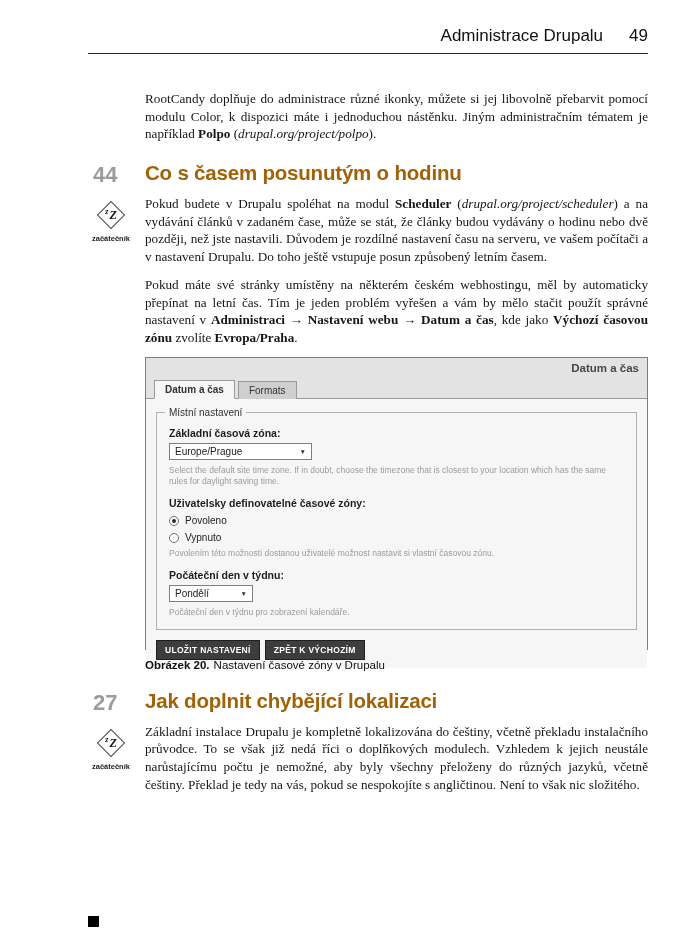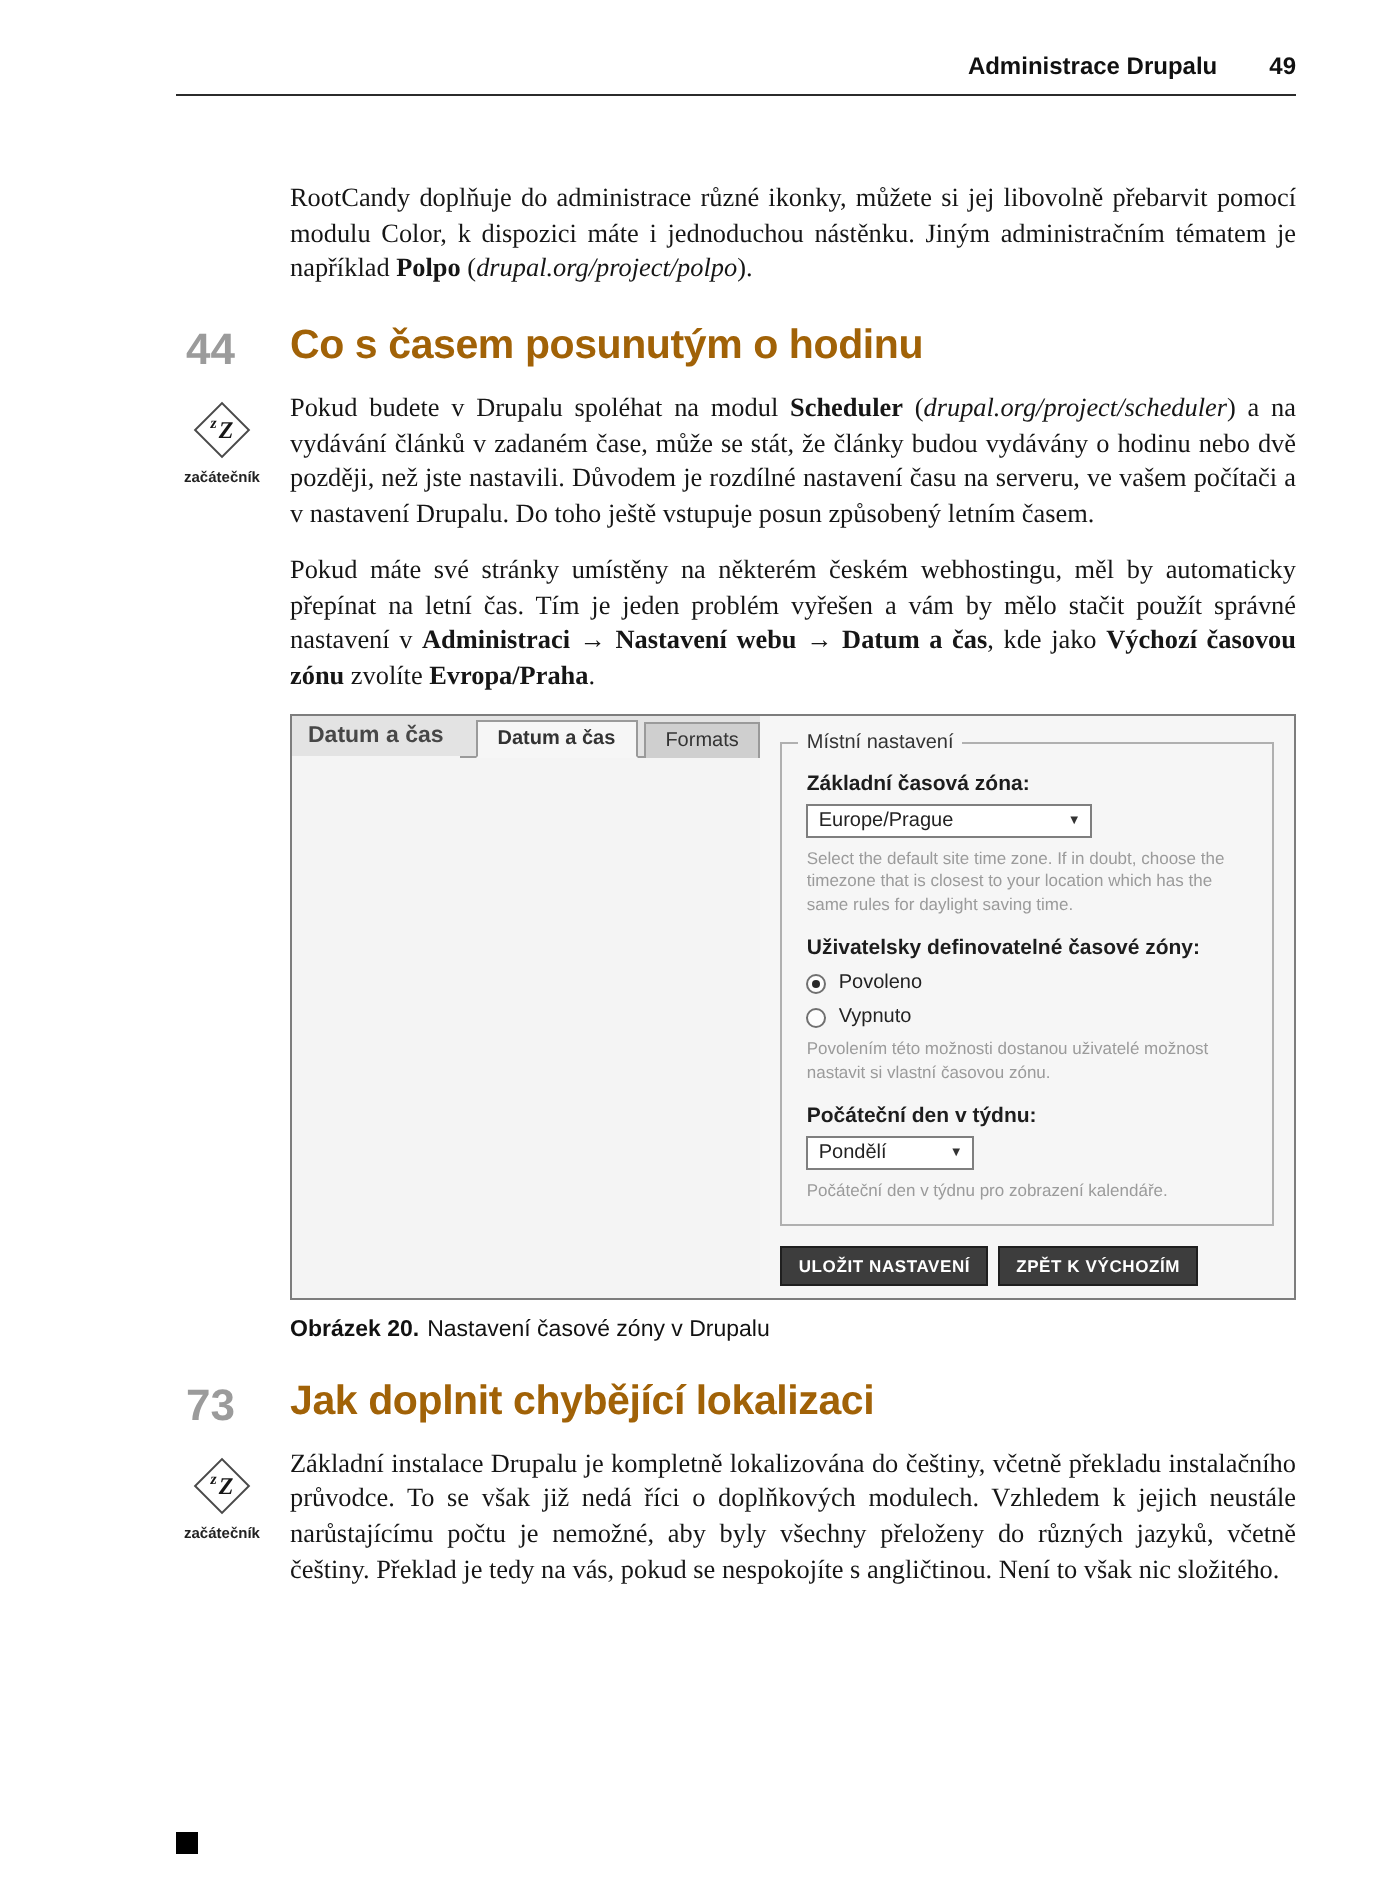--- a/index.html
+++ b/index.html
@@ -3,21 +3,21 @@
 <meta charset="utf-8">
 <style>
   * { margin:0; padding:0; box-sizing:border-box; }
   html,body { background:#ffffff; }
   .page { position:relative; width:700px; height:942px; background:#ffffff; overflow:hidden;
           font-family:"Liberation Serif", serif; color:#161616; }
 
   
   .header-wrap { position:absolute; left:88px; top:26px; width:560px; text-align:right;
                  border-bottom:1.5px solid #2b2b2b; padding-bottom:7px;
-                 font-family:"Liberation Sans", sans-serif; font-weight:bold; font-size:12px; color:#111; }
+                 font-family:"Liberation Sans", sans-serif; font-weight:normal; font-size:17px; color:#111; }
   .header-pagenum { margin-left:26px; }
 
   .main { position:absolute; left:145px; top:80px; width:503px; }
 
   p.body-text { font-size:13.2px; line-height:1.34; text-align:justify; margin-bottom:10px; }
   p.intro { margin-top:10px; }
 
   .section { position:relative; margin-top:18px; }
   .heading-row { position:relative; margin-bottom:10px; }
   .section-number { position:absolute; left:-52px; top:1px; font-family:"Liberation Sans", sans-serif;
@@ -31,21 +31,21 @@
              margin:6px 0 9px; position:relative; background:#fff; }
   .diamond-inner { position:absolute; inset:0; transform:rotate(-45deg); display:flex;
                    align-items:center; justify-content:center; font-style:italic; font-weight:bold; }
   .z-small { font-size:8px; margin-top:-7px; margin-right:1px; }
   .z-big { font-size:12px; }
   .badge-label { font-family:"Liberation Sans", sans-serif; font-weight:bold; font-size:7.5px; color:#222; }
 
   
   .figure { margin-top:10px; }
   .shot { width:503px; height:293px; border:1px solid #7d7d7d; background:#f4f4f4;
-          font-family:"Liberation Sans", sans-serif; display:flex; flex-direction:row; }
+          font-family:"Liberation Sans", sans-serif; display:flex; flex-direction:column; }
   .shot-titlebar { height:20px; line-height:20px; background:#e3e3e3; text-align:right; padding:0 8px;
                    font-weight:bold; font-size:11.5px; color:#474747; flex:0 0 auto; }
   .shot-tabs { height:21px; background:#e3e3e3; border-bottom:1px solid #9a9a9a; display:flex;
                align-items:flex-end; padding-left:8px; gap:3px; flex:0 0 auto; }
   .tab { font-size:10px; padding:3px 10px 3px; border:1px solid #9a9a9a; border-bottom:none;
          background:#cfcfcf; color:#333; margin-bottom:-1px; cursor:default; }
   .tab.active { background:#f6f6f6; font-weight:bold; border-bottom:1px solid #f6f6f6; }
   .shot-body { flex:1; background:#f6f6f6; padding:8px 10px; }
   fieldset.shot-fieldset { border:1px solid #b0b0b0; padding:0 12px 10px; }
   .shot-fieldset legend { font-size:10px; color:#333; padding:0 4px; margin-left:-4px; }
@@ -146,21 +146,21 @@
           </div>
         </div>
         <figcaption class="figure-caption">
           <span class="caption-label">Obrázek 20.</span><span class="caption-text">Nastavení časové zóny v Drupalu</span>
         </figcaption>
       </figure>
     </section>
 
     <section class="section">
       <div class="heading-row">
-        <span class="section-number">73</span>
+        <span class="section-number">27</span>
         <h2 class="section-title">Jak doplnit chybějící lokalizaci</h2>
       </div>
       <div class="badge">
         <span class="diamond">
           <span class="diamond-inner">
               <span class="z-small">z</span>
               <span class="z-big">Z</span>
             </span>
         </span>
         <span class="badge-label">začátečník</span>

